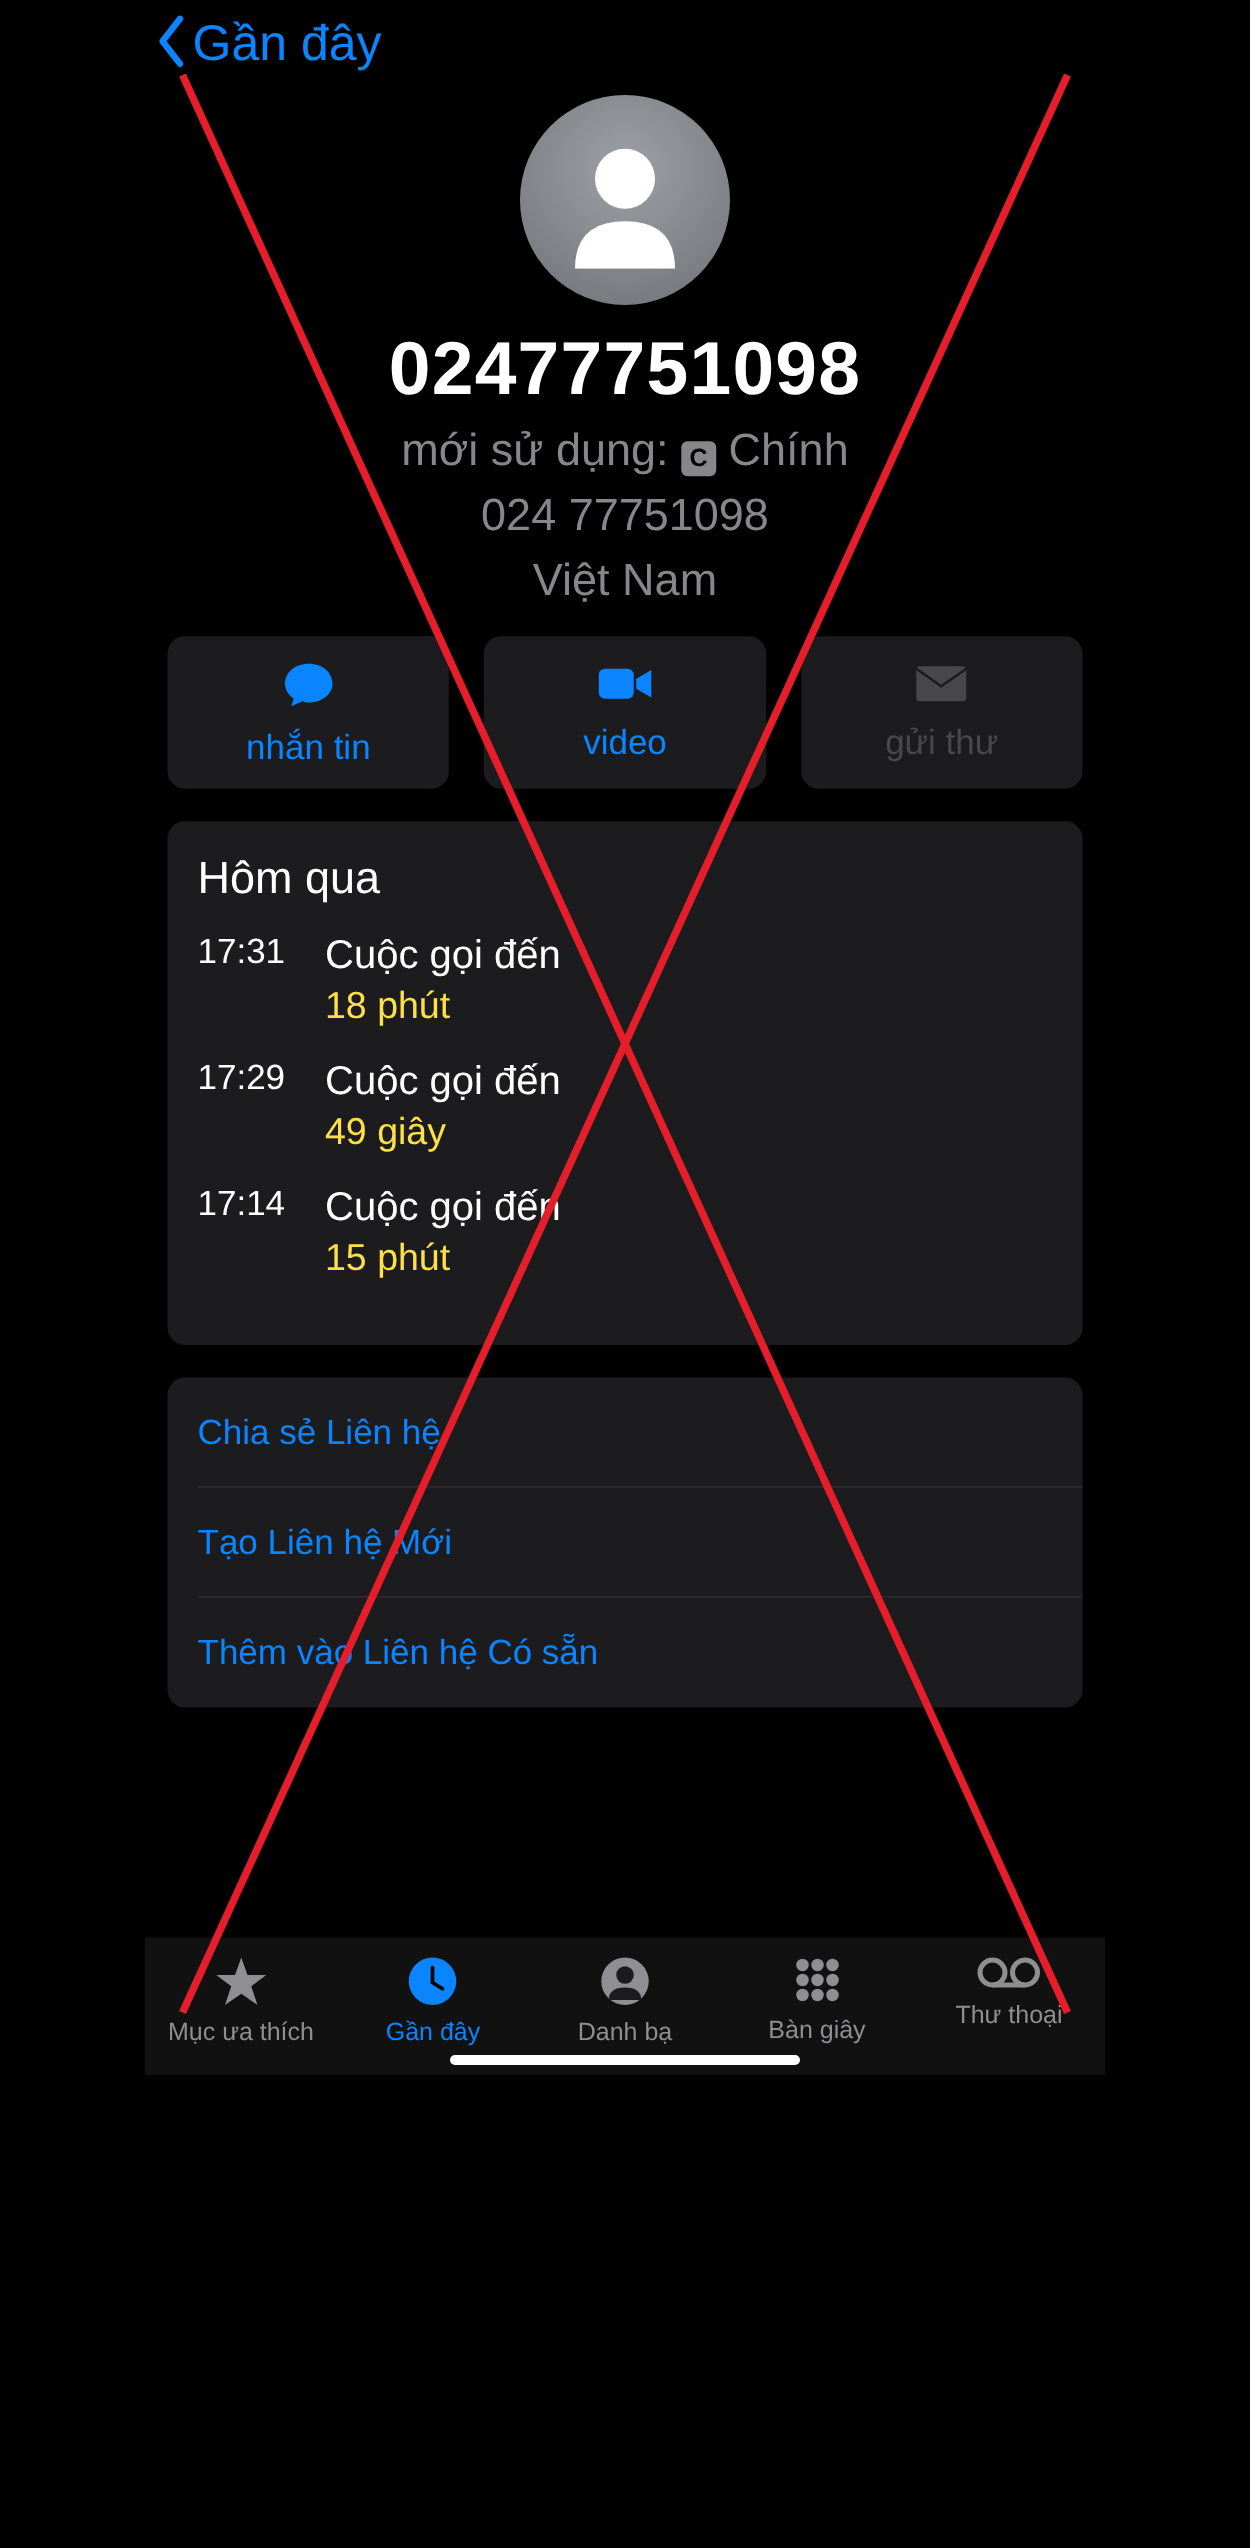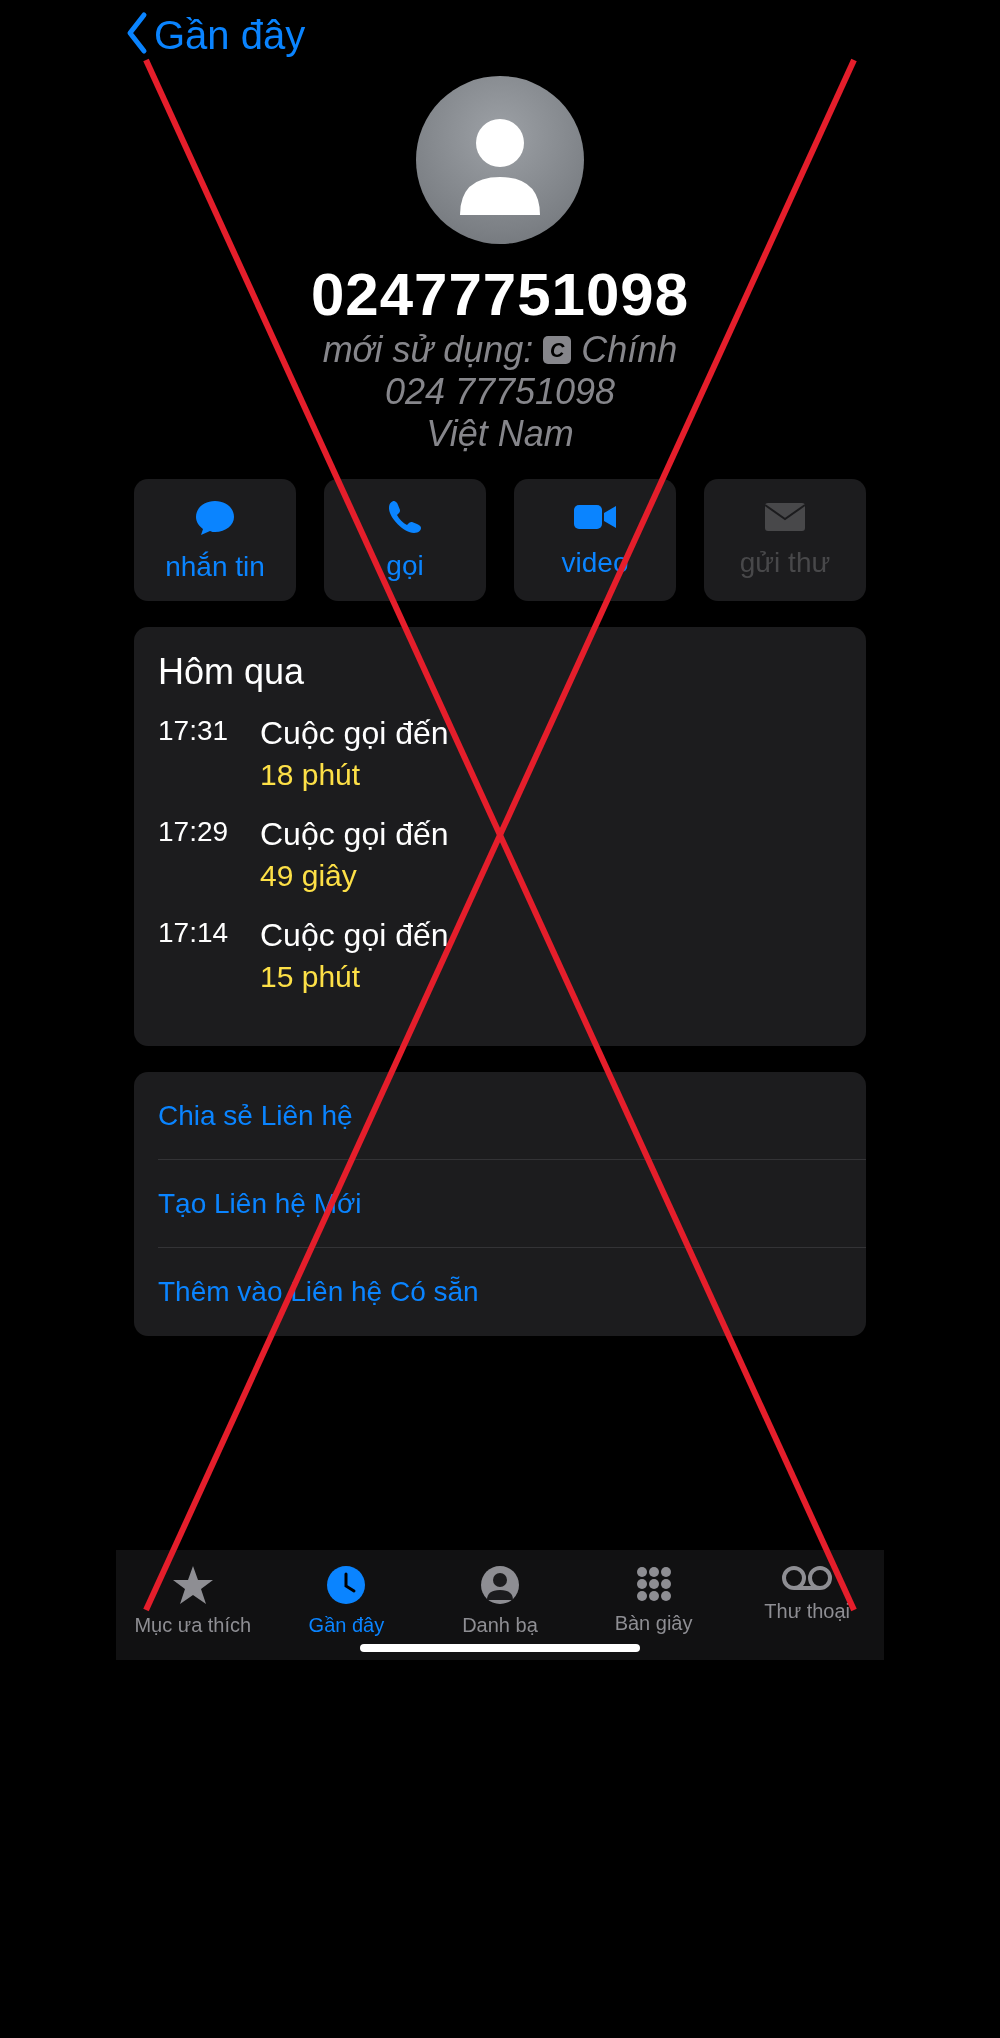--- a/index.html
+++ b/index.html
@@ -29,21 +29,21 @@
   .back-chevron { color: #0a84ff; }
   .back-label { color: #0a84ff; font-size: 40px; margin-left: 4px; }
   .header-center { display: flex; flex-direction: column; align-items: center; margin-top: 10px; }
   .avatar {
     width: 168px; height: 168px; border-radius: 50%;
     background: radial-gradient(circle at 50% 35%, #9da1a6 0%, #7c8085 70%, #6b6f74 100%);
     display: flex; align-items: center; justify-content: center;
     position: relative;
   }
   .phone-number { color: #fff; font-size: 60px; font-weight: 600; margin-top: 16px; letter-spacing: 1px; }
-  .sub-line { color: #86868b; font-size: 36px; display: flex; align-items: center; gap: 10px; font-style: italic; }
+  .sub-line { color: #86868b; font-size: 36px; margin-top: 10px; display: flex; align-items: flex-end; gap: 10px; }
   .sim-badge {
     display: inline-flex; align-items: center; justify-content: center;
     background: #86868b; color: #000; border-radius: 5px;
     width: 28px; height: 28px; font-size: 20px; font-weight: 600;
   }
   .actions-row { display: flex; gap: 28px; padding: 24px 18px 10px 18px; }
   .action-btn {
     flex: 1; background: #1c1c1e; border-radius: 14px;
     display: flex; flex-direction: column; align-items: center; justify-content: center;
     height: 122px; gap: 10px;
@@ -119,28 +119,20 @@
     <div class="action-btn">
       <span class="action-icon">
         <svg width="42" height="40" viewBox="0 0 42 40">
             <path d="M21 4 C10 4 2 11 2 20 C2 25 5 29 9 32 L7 38 L16 34 C18 35 19 35 21 35 C32 35 40 28 40 20 C40 11 32 4 21 4 Z" fill="#0a84ff"></path>
           </svg>
       </span>
       <span class="action-label">nhắn tin</span>
     </div>
     <div class="action-btn">
       <span class="action-icon">
-        <svg width="38" height="38" viewBox="0 0 38 38">
-            <path d="M8 3 C6 3 3 5 3 10 C3 20 18 35 28 35 C33 35 35 32 35 30 C35 29 34 27 31 26 L26 24 C25 24 24 24 23 25 L21 27 C17 25 13 21 11 17 L13 15 C14 14 14 13 14 12 L12 7 C11 4 9 3 8 3 Z" fill="#0a84ff"></path>
-          </svg>
-      </span>
-      <span class="action-label">gọi</span>
-    </div>
-    <div class="action-btn">
-      <span class="action-icon">
         <svg width="46" height="32" viewBox="0 0 46 32">
             <rect x="2" y="4" width="28" height="24" rx="5" fill="#0a84ff"></rect>
             <path d="M32 12 L44 5 L44 27 L32 20 Z" fill="#0a84ff"></path>
           </svg>
       </span>
       <span class="action-label">video</span>
     </div>
     <div class="action-btn disabled">
       <span class="action-icon">
         <svg width="44" height="32" viewBox="0 0 44 32">

